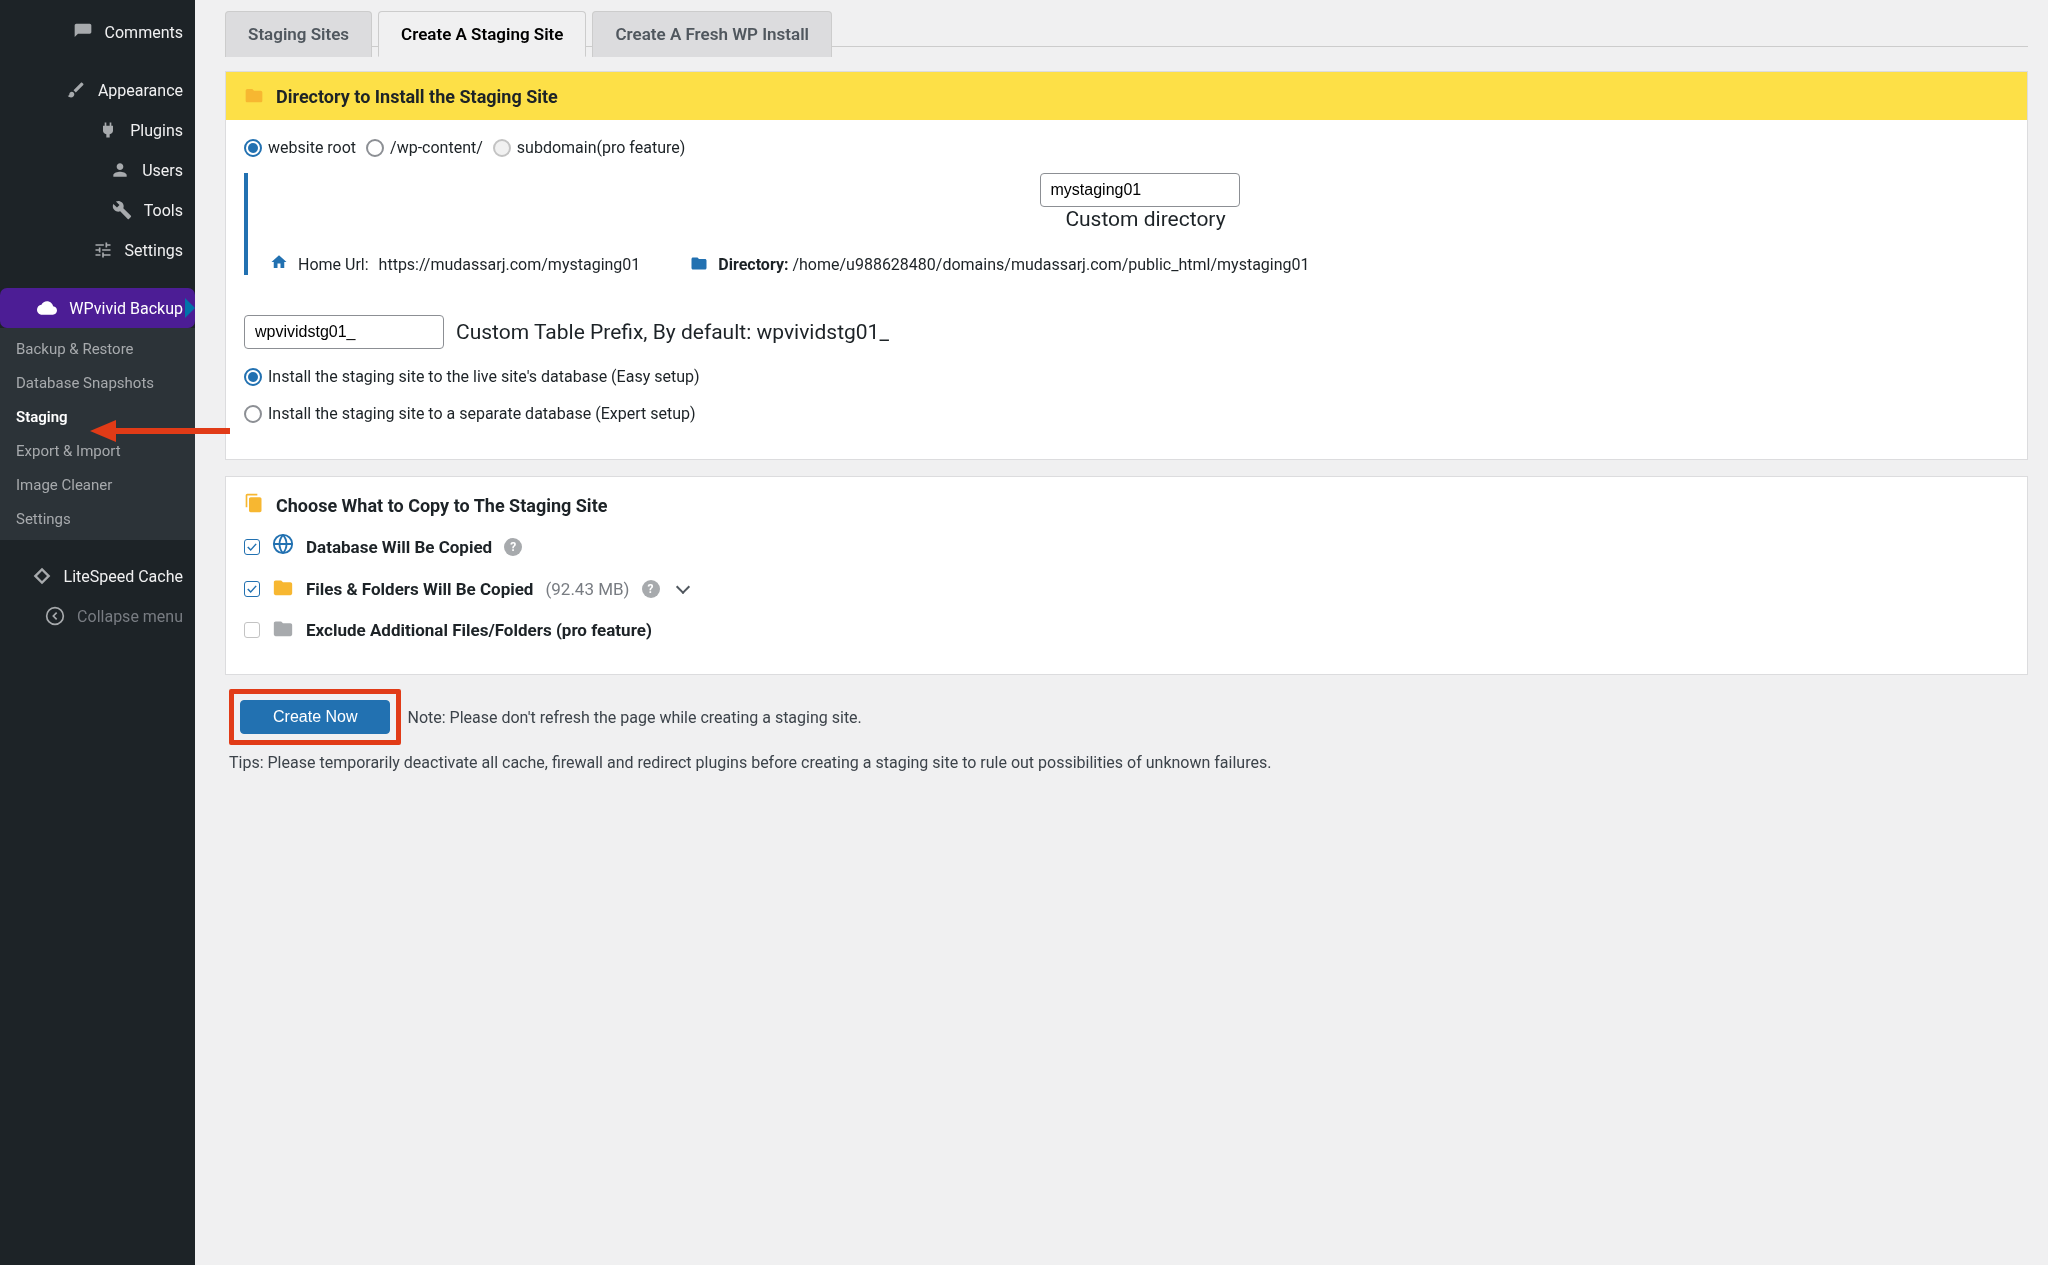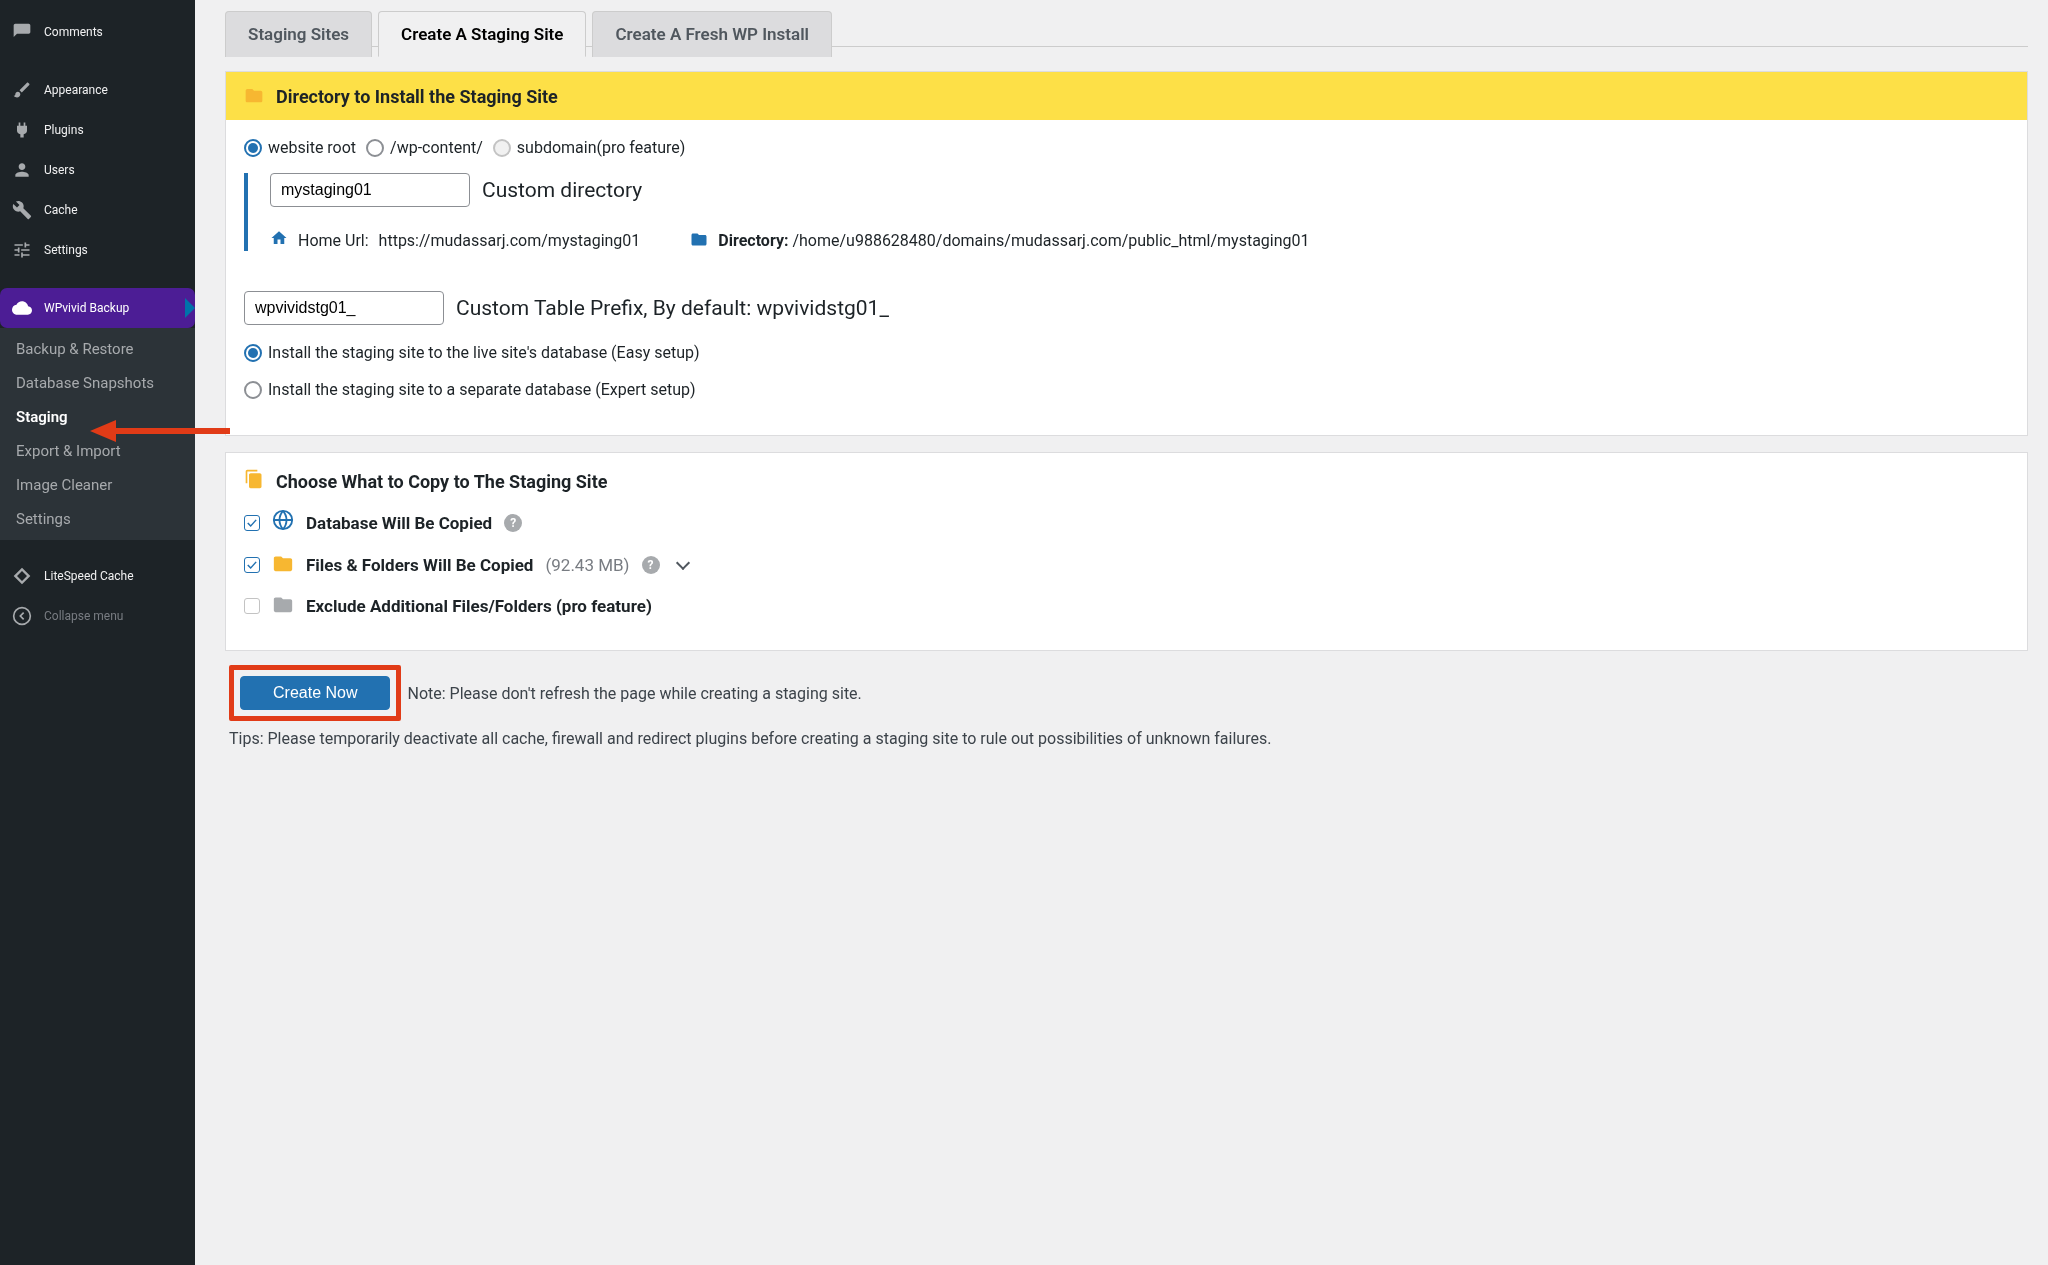--- a/index.html
+++ b/index.html
@@ -17,23 +17,24 @@
       background: #1d2327;
       color: #f0f0f1;
       flex-shrink: 0;
       padding-top: 8px;
     }
     .sidebar-item {
       display: flex;
       align-items: center;
       padding: 10px 12px;
       color: #f0f0f1;
-      font-size: 12px;
+      font-size: 16px;
       cursor: pointer;
       position: relative;
+      justify-content: flex-end;
     }
     .sidebar-icon {
       width: 20px;
       height: 20px;
       margin-right: 12px;
       display: inline-flex;
       align-items: center;
       justify-content: center;
       color: #a7aaad;
       font-size: 18px;
@@ -267,21 +268,21 @@
         </svg>
     </span>
     <span>Users</span>
   </div>
   <div class="sidebar-item">
     <span class="sidebar-icon">
       <svg width="20" height="20" viewBox="0 0 24 24" fill="currentColor">
           <path d="M22.7 19l-9.1-9.1c.9-2.3.4-5-1.5-6.9-2-2-5-2.4-7.4-1.3L9 6 6 9 1.6 4.7C.4 7.1.9 10.1 2.9 12.1c1.9 1.9 4.6 2.4 6.9 1.5l9.1 9.1c.4.4 1 .4 1.4 0l2.3-2.3c.5-.4.5-1.1.1-1.4z"></path>
         </svg>
     </span>
-    <span>Cache</span>
+    <span>Tools</span>
   </div>
   <div class="sidebar-item">
     <span class="sidebar-icon">
       <svg width="20" height="20" viewBox="0 0 24 24" fill="currentColor">
           <path d="M3 17v2h6v-2H3zM3 5v2h10V5H3zm10 16v-2h8v-2h-8v-2h-2v6h2zM7 9v2H3v2h4v2h2V9H7zm14 4v-2H11v2h10zm-6-4h2V7h4V5h-4V3h-2v6z"></path>
         </svg>
     </span>
     <span>Settings</span>
   </div>
   <div style="height:18px;"></div>
@@ -355,21 +356,21 @@
           <span class="radio-outer"></span>
           <span>/wp-content/</span>
         </label>
         <label class="radio-wrap">
           <span class="radio-outer disabled"></span>
           <span>subdomain(pro feature)</span>
         </label>
       </div>
 
       <div class="indent-block">
-        <div style="display:flex;align-items:center;">
+        <div style="display:flex;align-items:center;flex-direction:column;">
           <input class="text-input" type="text" value="mystaging01" style="">
           <span class="inline-label">Custom directory</span>
         </div>
         <div class="info-row">
           <span style="color:#2271b1;">
             <svg width="18" height="18" viewBox="0 0 24 24" fill="currentColor">
                 <path d="M10 20v-6h4v6h5v-8h3L12 3 2 12h3v8z"></path>
               </svg>
           </span>
           <span>Home Url:</span>

